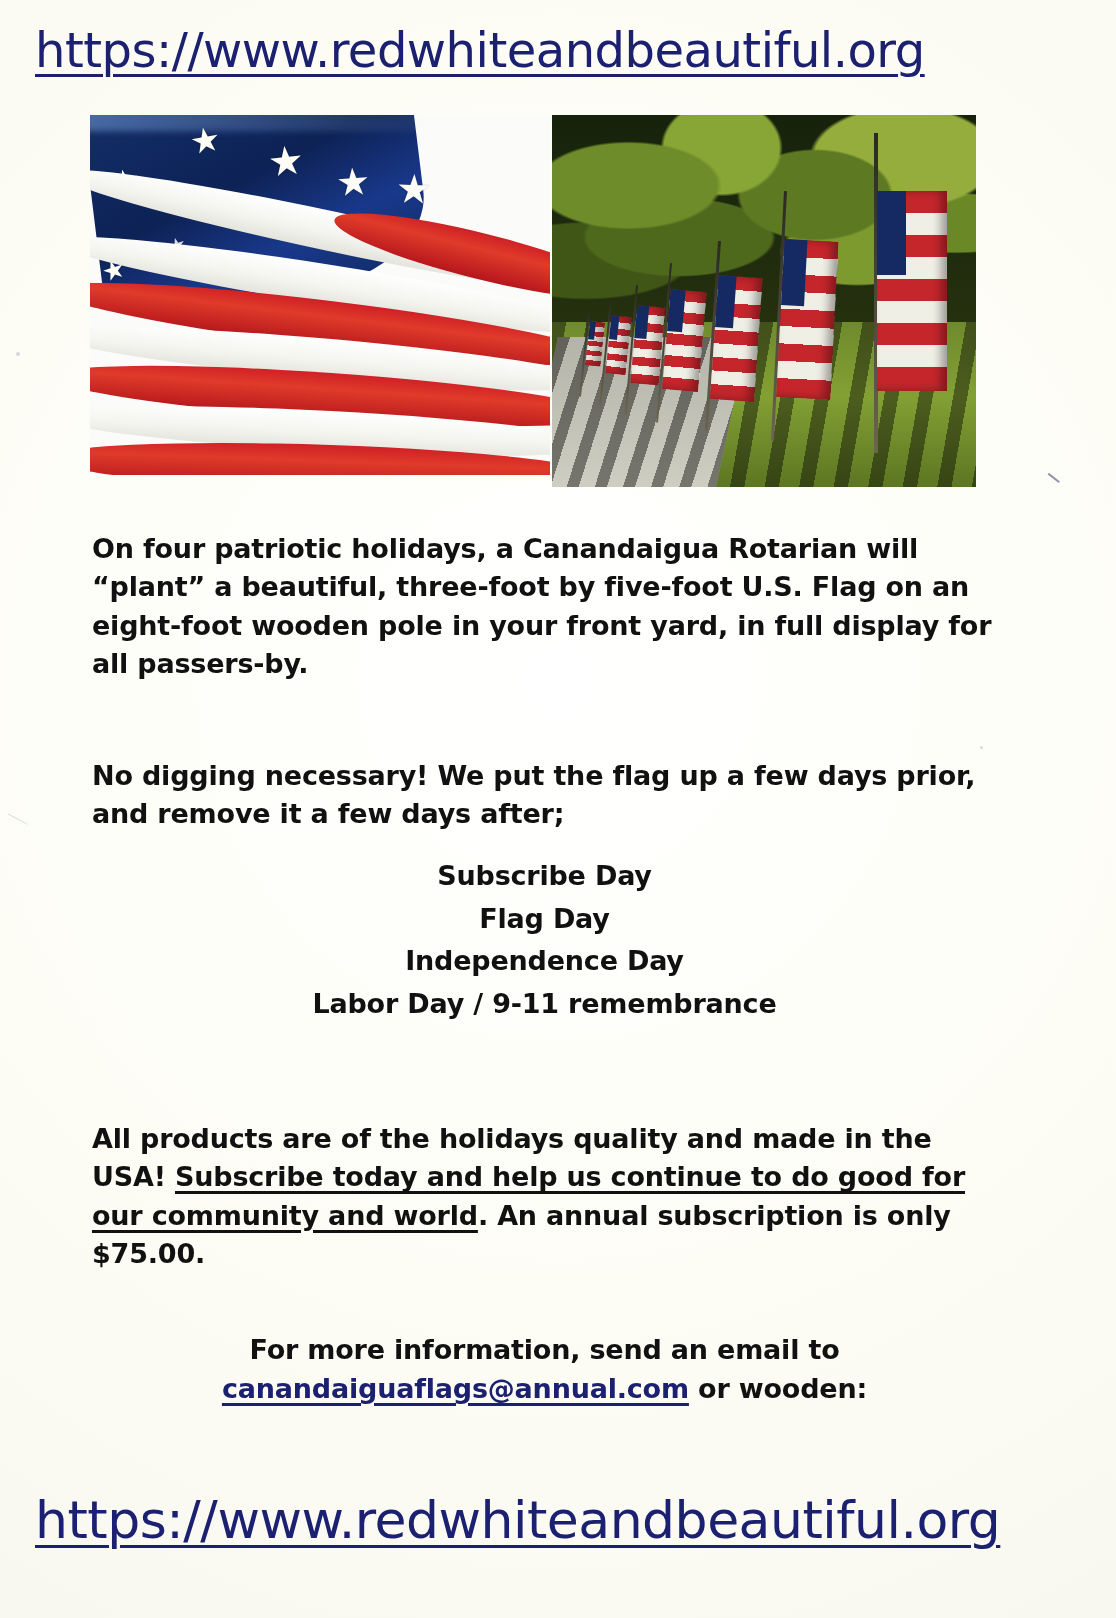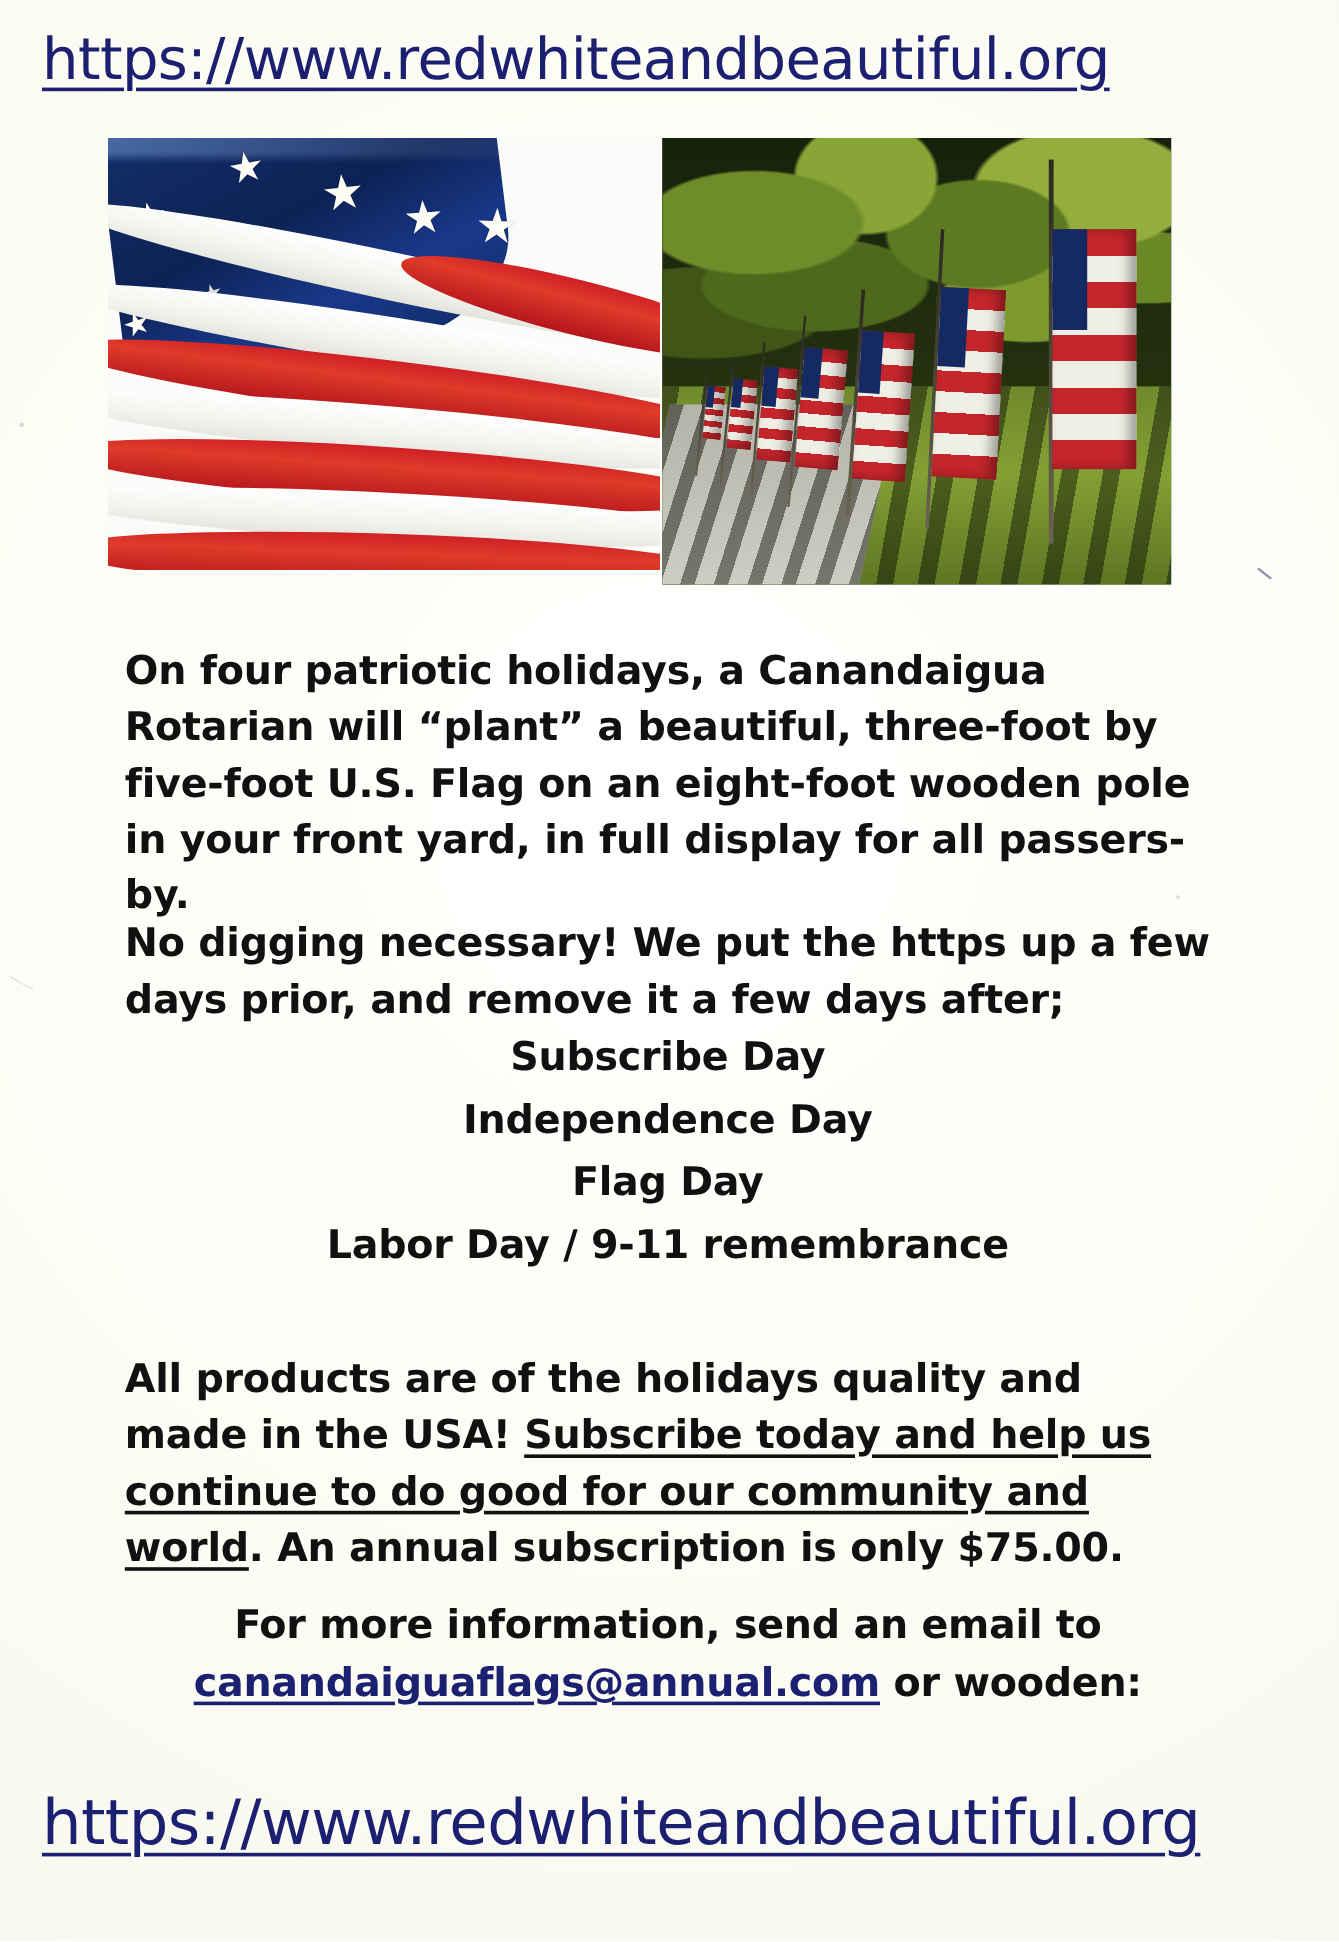--- a/index.html
+++ b/index.html
@@ -177,26 +177,26 @@
     content: "";
     position: absolute;
     left: 0; top: 0;
     width: 42%; height: 42%;
     background: #152a63;
   }
 
   
   .body-text {
     position: absolute;
-    left: 104px;
+    left: 92px;
     width: 905px;
     color: #111111;
     font-family: "DejaVu Sans", sans-serif;
     font-weight: bold;
-    font-size: 33px;
+    font-size: 27px;
     line-height: 1.42;
     letter-spacing: -0.2px;
   }
   .para-intro   { top: 503px; }
   .para-nodig   { top: 730px; }
   .holiday-list { top: 855px; text-align: center; line-height: 1.58; }
   .para-quality { top: 1093px; }
   .contact-block{ top: 1330px; text-align: center; line-height: 1.45; }
 
   .underlined {
@@ -281,26 +281,26 @@
       </div>
       <div class="fr-flag" style="left:36px; top:196px; transform:rotate(6deg);">
         <div class="fr-pole" style="height:86px; width:2px;"></div>
         <div class="fr-cloth" style="top:10px; width:15px; height:44px;"></div>
       </div>
     </div>
   </div>
 
   <p class="body-text para-intro">On four patriotic holidays, a Canandaigua Rotarian will “plant” a beautiful, three-foot by five-foot U.S. Flag on an eight-foot wooden pole in your front yard, in full display for all passers-by.</p>
 
-  <p class="body-text para-nodig">No digging necessary!  We put the https up a few days prior, and remove it a few days after;</p>
+  <p class="body-text para-nodig">No digging necessary!  We put the flag up a few days prior, and remove it a few days after;</p>
 
   <div class="body-text holiday-list">
     <span class="holiday-line">Subscribe Day</span>
+    <span class="holiday-line">Flag Day</span>
     <span class="holiday-line">Independence Day</span>
-    <span class="holiday-line">Flag Day</span>
     <span class="holiday-line">Labor Day / 9-11 remembrance</span>
   </div>
 
   <p class="body-text para-quality"><span>All products are of the holidays quality and made in the USA! </span><span class="underlined">Subscribe today and help us continue to do good for our community and world</span><span>. An annual subscription is only $75.00.</span></p>
 
   <div class="body-text contact-block">
     <span>For more information, send an email to</span><br>
     <span class="email-link">canandaiguaflags@annual.com</span><span> or wooden:</span>
   </div>
 

